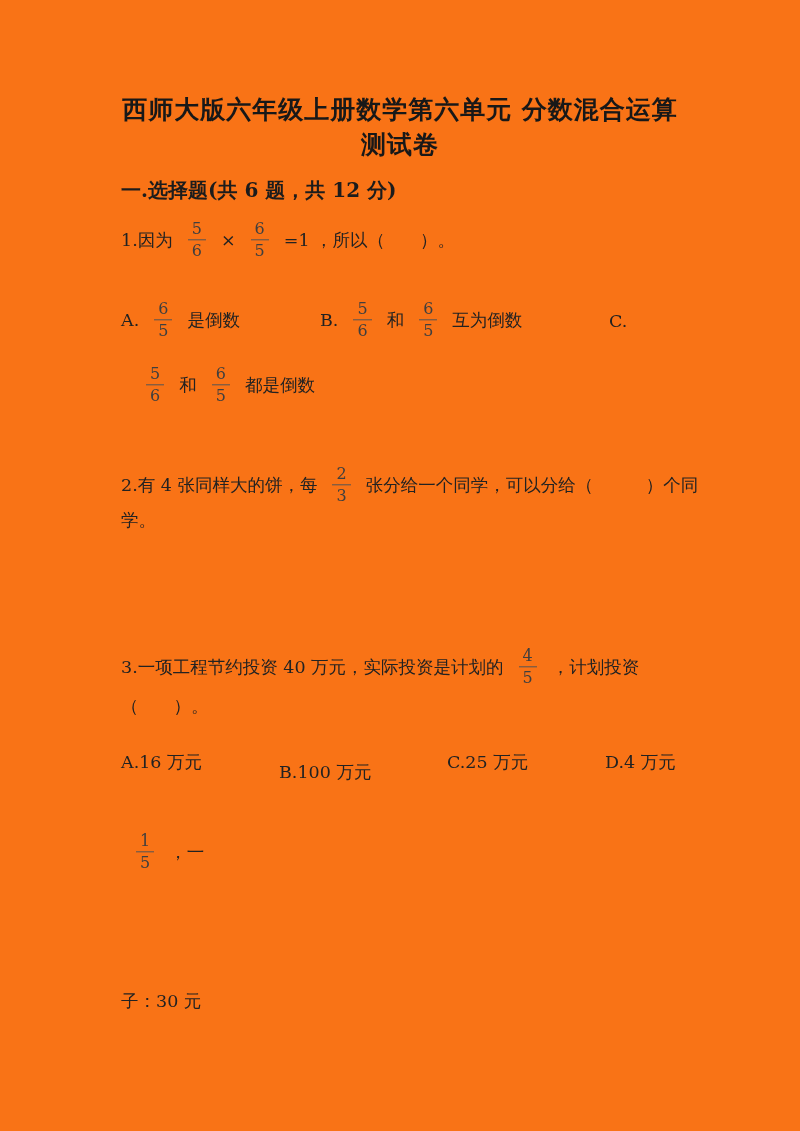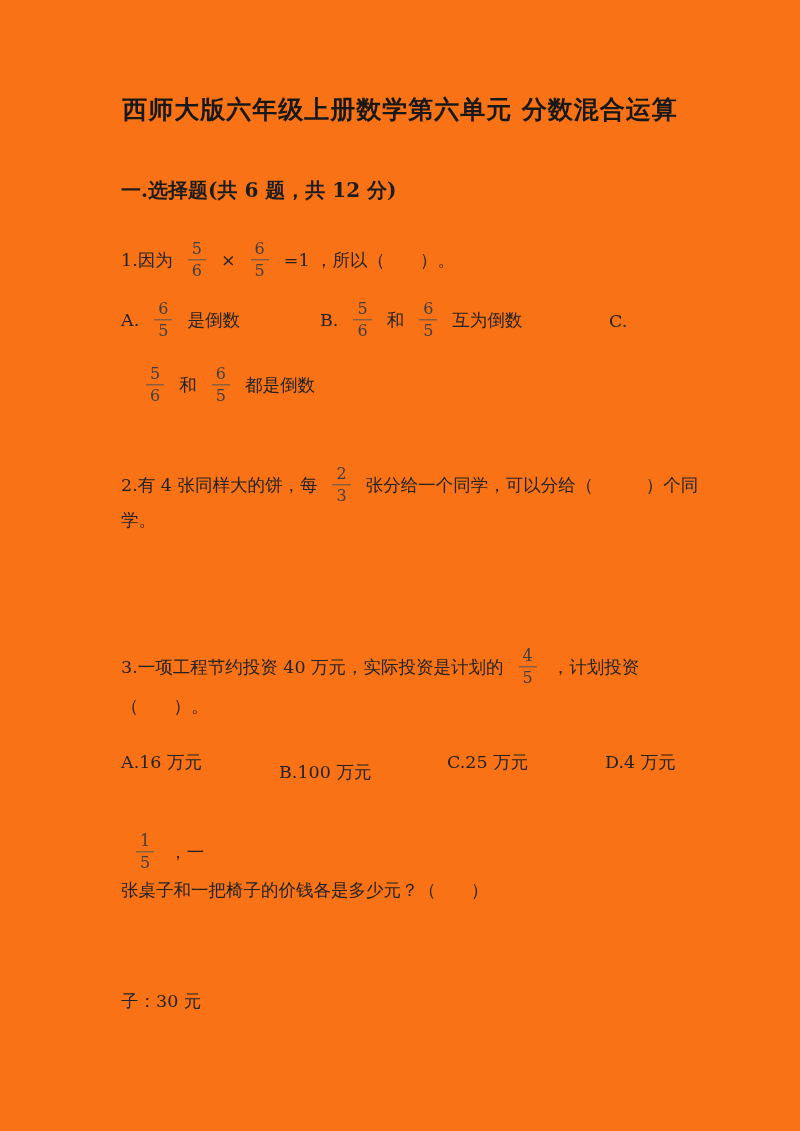--- a/index.html
+++ b/index.html
@@ -27,21 +27,21 @@
     font-weight: bold;
     font-size: 25px;
     color: #181818;
     letter-spacing: 1px;
   }
   .l-title1 { top: 110px; }
   .l-title2 { top: 145px; }
   .section  { font-weight: bold; font-size: 20px; color: #1c1c1c; }
   .l-section { top: 190px; }
 
-  .l-q1stem { top: 260px; }
+  .l-q1stem { top: 240px; }
   .l-q1opts { top: 320px; }
   .l-q1cont { top: 385px; left: 131px; }
 
   .l-q2l1   { top: 485px; }
   .l-q2l2   { top: 520px; }
   .l-q2opts { top: 577px; }
 
   .l-q3l1   { top: 667px; }
   .l-q3l2   { top: 706px; }
   .l-q3opts { top: 762px; }
@@ -75,20 +75,21 @@
   .q3opts .opt:nth-child(3) { width: 158px; }
   .q4opts .opt:nth-child(1) { width: 359px; }
   .t { vertical-align: middle; }
 </style>
 </head>
 <body>
 
 <div class="page">
 
   <div class="line title l-title1">西师大版六年级上册数学第六单元 分数混合运算</div>
+  <div class="line title l-title2">测试卷</div>
 
   <div class="line section l-section">一.选择题(共 6 题，共 12 分)</div>
 
   <div class="line l-q1stem"><span class="t">1.因为</span><span class="frac"><span class="num">5</span><span class="den">6</span></span><span class="t">×</span><span class="frac"><span class="num">6</span><span class="den">5</span></span><span class="t">=1 ，所以（　　）。</span></div>
 
   <div class="line optrow q1opts l-q1opts"><span class="opt"><span class="t">A.</span><span class="frac"><span class="num">6</span><span class="den">5</span></span><span class="t">是倒数</span></span><span class="opt"><span class="t">B.</span><span class="frac"><span class="num">5</span><span class="den">6</span></span><span class="t">和</span><span class="frac"><span class="num">6</span><span class="den">5</span></span><span class="t">互为倒数</span></span><span class="opt"><span class="t">C.</span></span></div>
 
   <div class="line l-q1cont"><span class="frac"><span class="num">5</span><span class="den">6</span></span><span class="t">和</span><span class="frac"><span class="num">6</span><span class="den">5</span></span><span class="t">都是倒数</span></div>
 
   <div class="line l-q2l1"><span class="t">2.有 4 张同样大的饼，每</span><span class="frac"><span class="num">2</span><span class="den">3</span></span><span class="t">张分给一个同学，可以分给（　　　）个同</span></div>
@@ -97,18 +98,17 @@
 
 
   <div class="line l-q3l1"><span class="t">3.一项工程节约投资 40 万元，实际投资是计划的</span><span class="frac"><span class="num">4</span><span class="den">5</span></span><span class="t">，计划投资</span></div>
 
   <div class="line l-q3l2">（　　）。</div>
 
   <div class="line optrow q3opts l-q3opts"><span class="opt">A.16 万元</span><span class="opt">B.100 万元</span><span class="opt">C.25 万元</span><span class="opt">D.4 万元</span></div>
 
   <div class="line l-q4l1"><span class="frac"><span class="num">1</span><span class="den">5</span></span><span class="t">，一</span></div>
 
-  <div class="line l-q4l2">张桌子和一把椅子的价钱各是多少元？（　　）</div>
 
 
   <div class="line l-q4cont">子：30 元</div>
 
 </div>
 
 </body></html>

